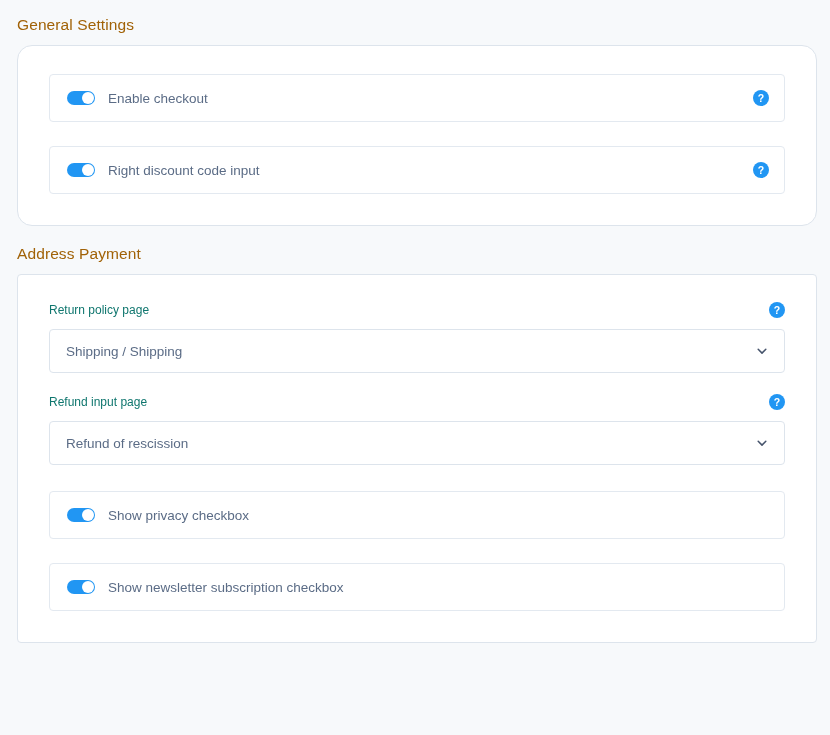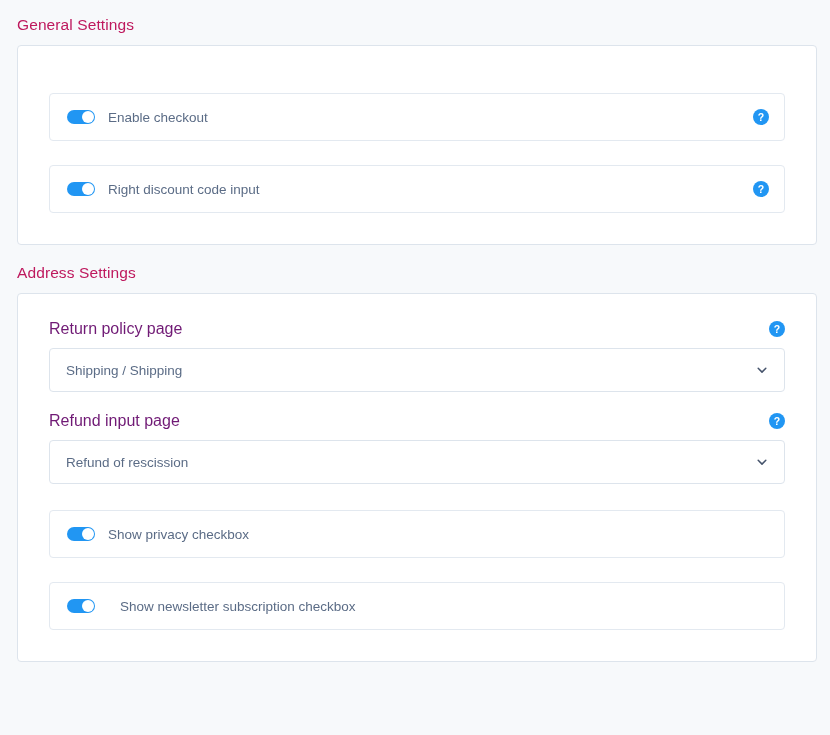--- a/index.html
+++ b/index.html
@@ -22,38 +22,39 @@
     width: 830px;
     height: 735px;
     padding: 0;
     overflow: hidden;
   }
 
   
   .section-heading {
     font-size: 15.5px;
     font-weight: 400;
-    color: #be185d;
+    color: #a16207;
     letter-spacing: .1px;
     padding-left: 17px;
   }
 
   .heading-general { padding-top: 16px; }
   .heading-address { padding-top: 19px; }
 
   
   .card {
     margin: 11px 13px 0 17px;
     background: #ffffff;
     border: 1px solid #dde4ec;
     border-radius: 4px;
   }
 
   .card-general {
-    padding: 47px 31px 31px 31px;
+    padding: 28px 31px 31px 31px;
+    border-radius: 15px;
   }
 
   .card-address {
     padding: 26px 31px 31px 31px;
   }
 
   
   .toggle-row {
     display: flex;
     align-items: center;
@@ -113,22 +114,22 @@
   .field-group { margin-bottom: 20px; }
 
   .field-label-row {
     display: flex;
     align-items: center;
     height: 18px;
     margin-bottom: 10px;
   }
 
   .field-label {
-    font-size: 16px;
-    color: #701a75;
+    font-size: 12px;
+    color: #0f766e;
     white-space: nowrap;
   }
 
   .select-box {
     position: relative;
     display: flex;
     align-items: center;
     height: 44px;
     background: #ffffff;
     border: 1px solid #dde4ec;
@@ -145,21 +146,21 @@
   .chevron {
     flex: 0 0 auto;
     width: 12px;
     height: 12px;
   }
 
   .chevron svg { display: block; }
 
   
   .toggles-after-fields { margin-top: 26px; }
-  .toggles-after-fields .toggle-row + .toggle-row { margin-top: 24px; gap: 12px; }
+  .toggles-after-fields .toggle-row + .toggle-row { margin-top: 24px; }
 </style>
 </head>
 <body>
 
 <div class="page">
 
   <div class="section-heading heading-general">General Settings</div>
 
   <div class="card card-general">
 
@@ -176,21 +177,21 @@
       <span class="switch">
         <span class="knob"></span>
       </span>
       <span class="toggle-label">Right discount code input</span>
       <span class="row-spacer"></span>
       <span class="help-icon">?</span>
     </div>
 
   </div>
 
-  <div class="section-heading heading-address">Address Settings</div>
+  <div class="section-heading heading-address">Address Payment</div>
 
   <div class="card card-address">
 
     <div class="field-group">
       <div class="field-label-row">
         <span class="field-label">Return policy page</span>
         <span class="row-spacer"></span>
         <span class="help-icon">?</span>
       </div>
       <div class="select-box">

